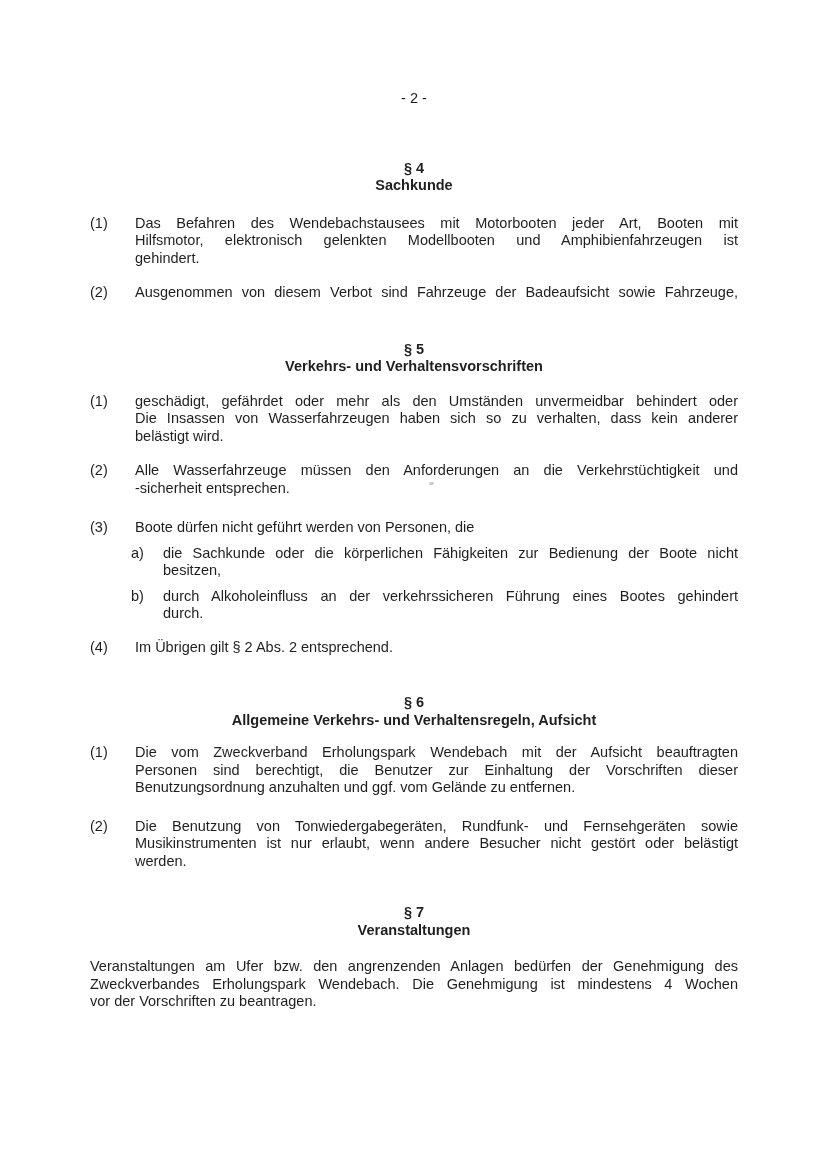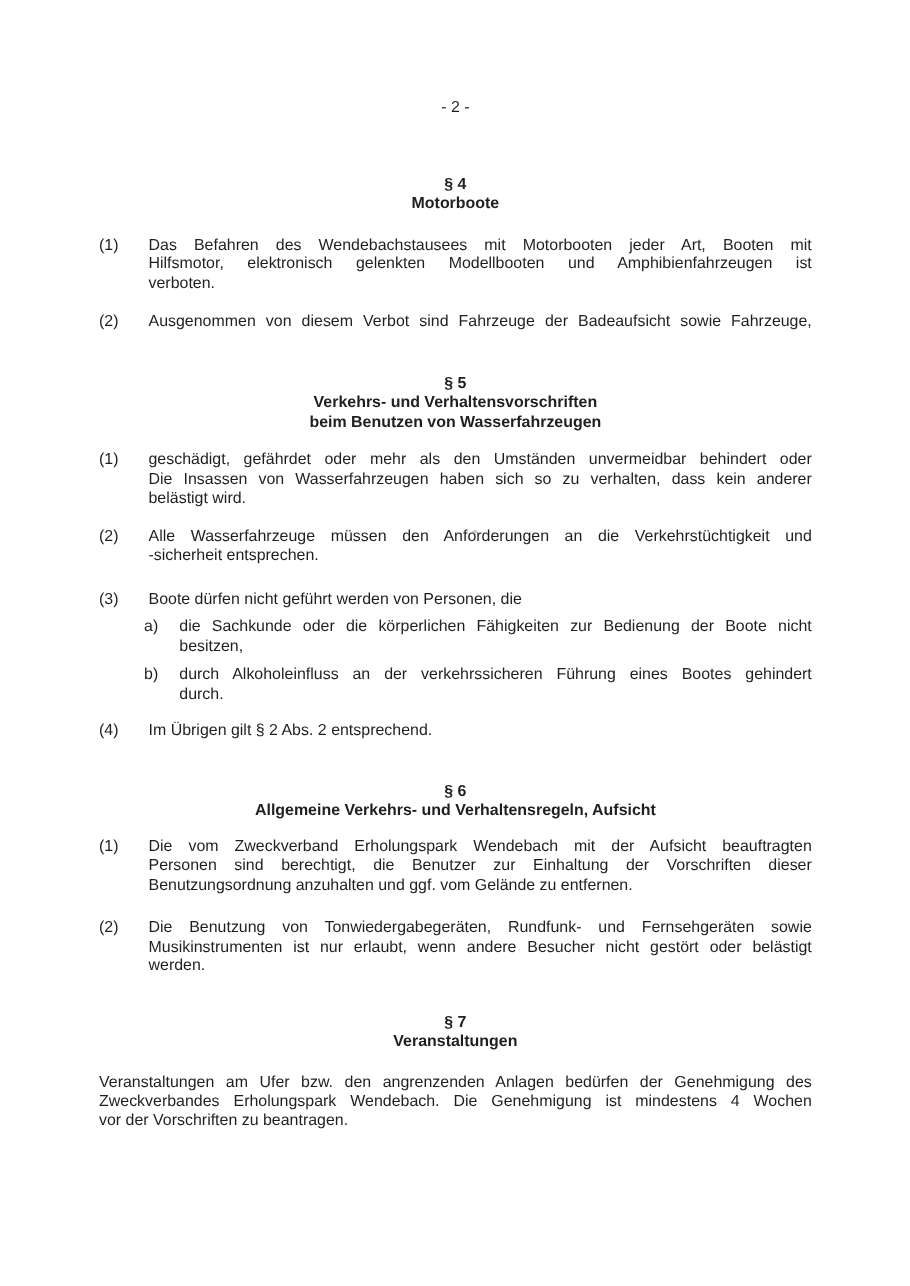--- a/index.html
+++ b/index.html
@@ -32,43 +32,42 @@
 </style>
 </head>
 <body>
 
 <div class="page">
 
   <div class="center mt90">- 2 -</div>
 
   <div class="center bold mt52">
     <div>§ 4</div>
-    <div>Motorboote</div>
+    <div>Sachkunde</div>
   </div>
 
   <div class="item mt20">
     <div class="num">(1)</div>
     <div class="txt">
       <div class="line">Das Befahren des Wendebachstausees mit Motorbooten jeder Art, Booten mit</div>
       <div class="line">Hilfsmotor, elektronisch gelenkten Modellbooten und Amphibienfahrzeugen ist</div>
-      <div class="lline">verboten.</div>
+      <div class="lline">gehindert.</div>
     </div>
   </div>
 
   <div class="item mt17">
     <div class="num">(2)</div>
     <div class="txt">
       <div class="line">Ausgenommen von diesem Verbot sind Fahrzeuge der Badeaufsicht sowie Fahrzeuge,</div>
     </div>
   </div>
 
   <div class="center bold mt39">
     <div>§ 5</div>
     <div>Verkehrs- und Verhaltensvorschriften</div>
-    <div>beim Benutzen von Wasserfahrzeugen</div>
   </div>
 
   <div class="item mt17">
     <div class="num">(1)</div>
     <div class="txt">
       <div class="line">geschädigt, gefährdet oder mehr als den Umständen unvermeidbar behindert oder</div>
       <div class="line">Die Insassen von Wasserfahrzeugen haben sich so zu verhalten, dass kein anderer</div>
       <div class="lline">belästigt wird.</div>
     </div>
   </div>

